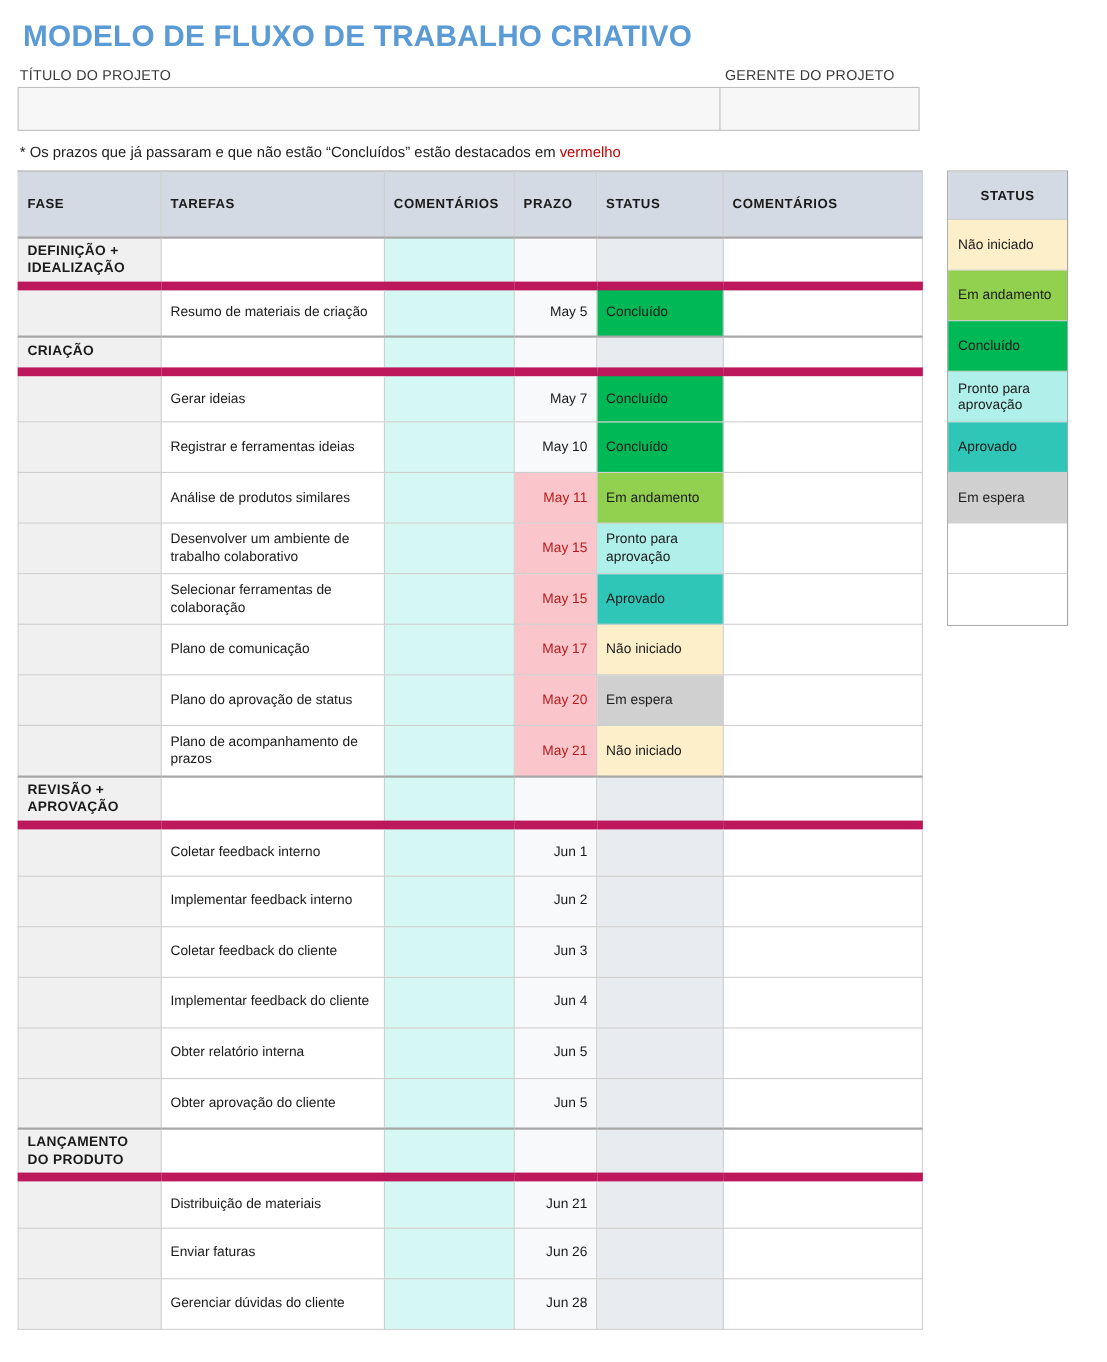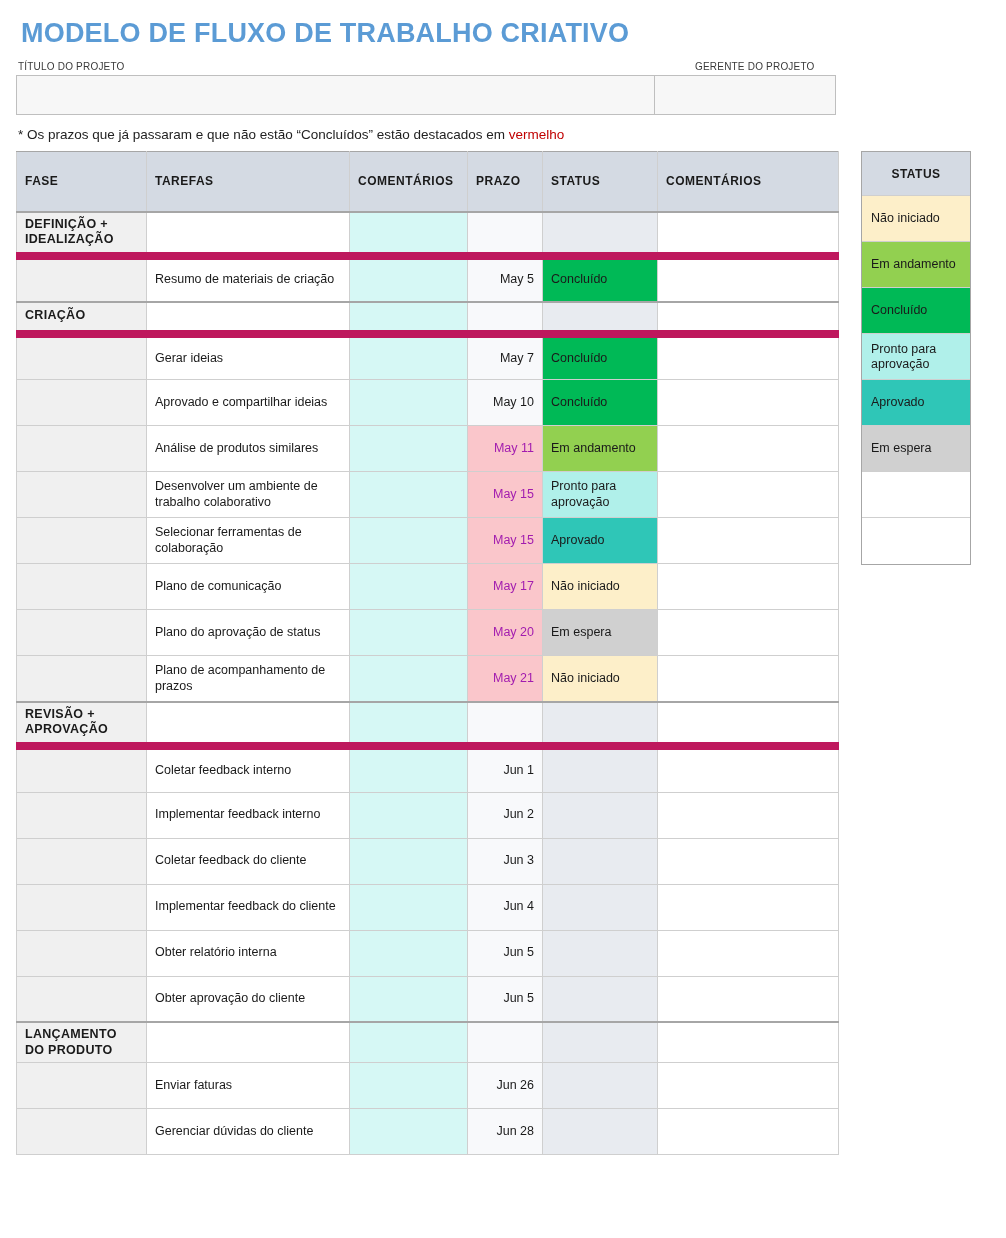--- a/index.html
+++ b/index.html
@@ -22,25 +22,24 @@
     font-weight: bold;
     letter-spacing: 0.2px;
     line-height: 1.0;
     margin: 6px 0 14px 5px;
     white-space: nowrap;
   }
 
   
   .proj-labels {
     display: flex;
-    font-size: 10px;
+    font-size: 13px;
     color: #3a3a3a;
     letter-spacing: 0.2px;
     margin-bottom: 3px;
-    gap: 36px;
   }
   .proj-labels .lbl-a { width: 640px; padding-left: 2px; }
   .proj-labels .lbl-b { flex: 1; padding-left: 3px; }
 
   .proj-boxes {
     display: flex;
     height: 40px;
     width: 820px;
     border: 1px solid #bfbfbf;
     background: #f7f7f7;
@@ -107,21 +106,21 @@
 
   tr.row-task td { height: 46px; }
   tr.row-phase td { height: 32px; }
   tr.row-phase td.c-tarefa,
   tr.row-phase td.c-com { background: #ffffff; }
   tr.row-phase { border-top: 2px solid #a6a6a6; }
   tr.row-phase td { border-top: 2px solid #a6a6a6; }
   tr.after-phase td { border-top: 8px solid #be185d; }
 
   
-  td.c-prazo.overdue { background: #fac6cb; color: #a21caf; }
+  td.c-prazo.overdue { background: #fac6cb; color: #b91c1c; }
   td.st-nao-iniciado { background: #fdefc9; }
   td.st-em-andamento { background: #92d050; }
   td.st-concluido    { background: #00b956; }
   td.st-pronto       { background: #b0f0ea; }
   td.st-aprovado     { background: #2fc6b7; }
   td.st-em-espera    { background: #d0d0d0; }
 
   
   .legend {
     margin-left: 22px;
@@ -229,21 +228,21 @@
           <tr class="row-task after-phase">
             <td class="c-fase"></td>
             <td class="c-tarefa">Gerar ideias</td>
             <td class="c-owner"></td>
             <td class="c-prazo">May 7</td>
             <td class="c-status st-concluido">Concluído</td>
             <td class="c-com"></td>
           </tr>
           <tr class="row-task">
             <td class="c-fase"></td>
-            <td class="c-tarefa">Aprovado e compartilhar ideias</td>
+            <td class="c-tarefa">Registrar e ferramentas ideias</td>
             <td class="c-owner"></td>
             <td class="c-prazo">May 10</td>
             <td class="c-status st-concluido">Concluído</td>
             <td class="c-com"></td>
           </tr>
           <tr class="row-task">
             <td class="c-fase"></td>
             <td class="c-tarefa">Análise de produtos similares</td>
             <td class="c-owner"></td>
             <td class="c-prazo overdue">May 11</td>
@@ -344,20 +343,28 @@
             <td class="c-owner"></td>
             <td class="c-prazo">Jun 5</td>
             <td class="c-status"></td>
             <td class="c-com"></td>
           </tr>
           <tr class="row-phase">
             <td class="c-fase">LANÇAMENTO DO PRODUTO</td>
             <td class="c-tarefa"></td>
             <td class="c-owner"></td>
             <td class="c-prazo"></td>
+            <td class="c-status"></td>
+            <td class="c-com"></td>
+          </tr>
+          <tr class="row-task after-phase">
+            <td class="c-fase"></td>
+            <td class="c-tarefa">Distribuição de materiais</td>
+            <td class="c-owner"></td>
+            <td class="c-prazo">Jun 21</td>
             <td class="c-status"></td>
             <td class="c-com"></td>
           </tr>
           <tr class="row-task">
             <td class="c-fase"></td>
             <td class="c-tarefa">Enviar faturas</td>
             <td class="c-owner"></td>
             <td class="c-prazo">Jun 26</td>
             <td class="c-status"></td>
             <td class="c-com"></td>

